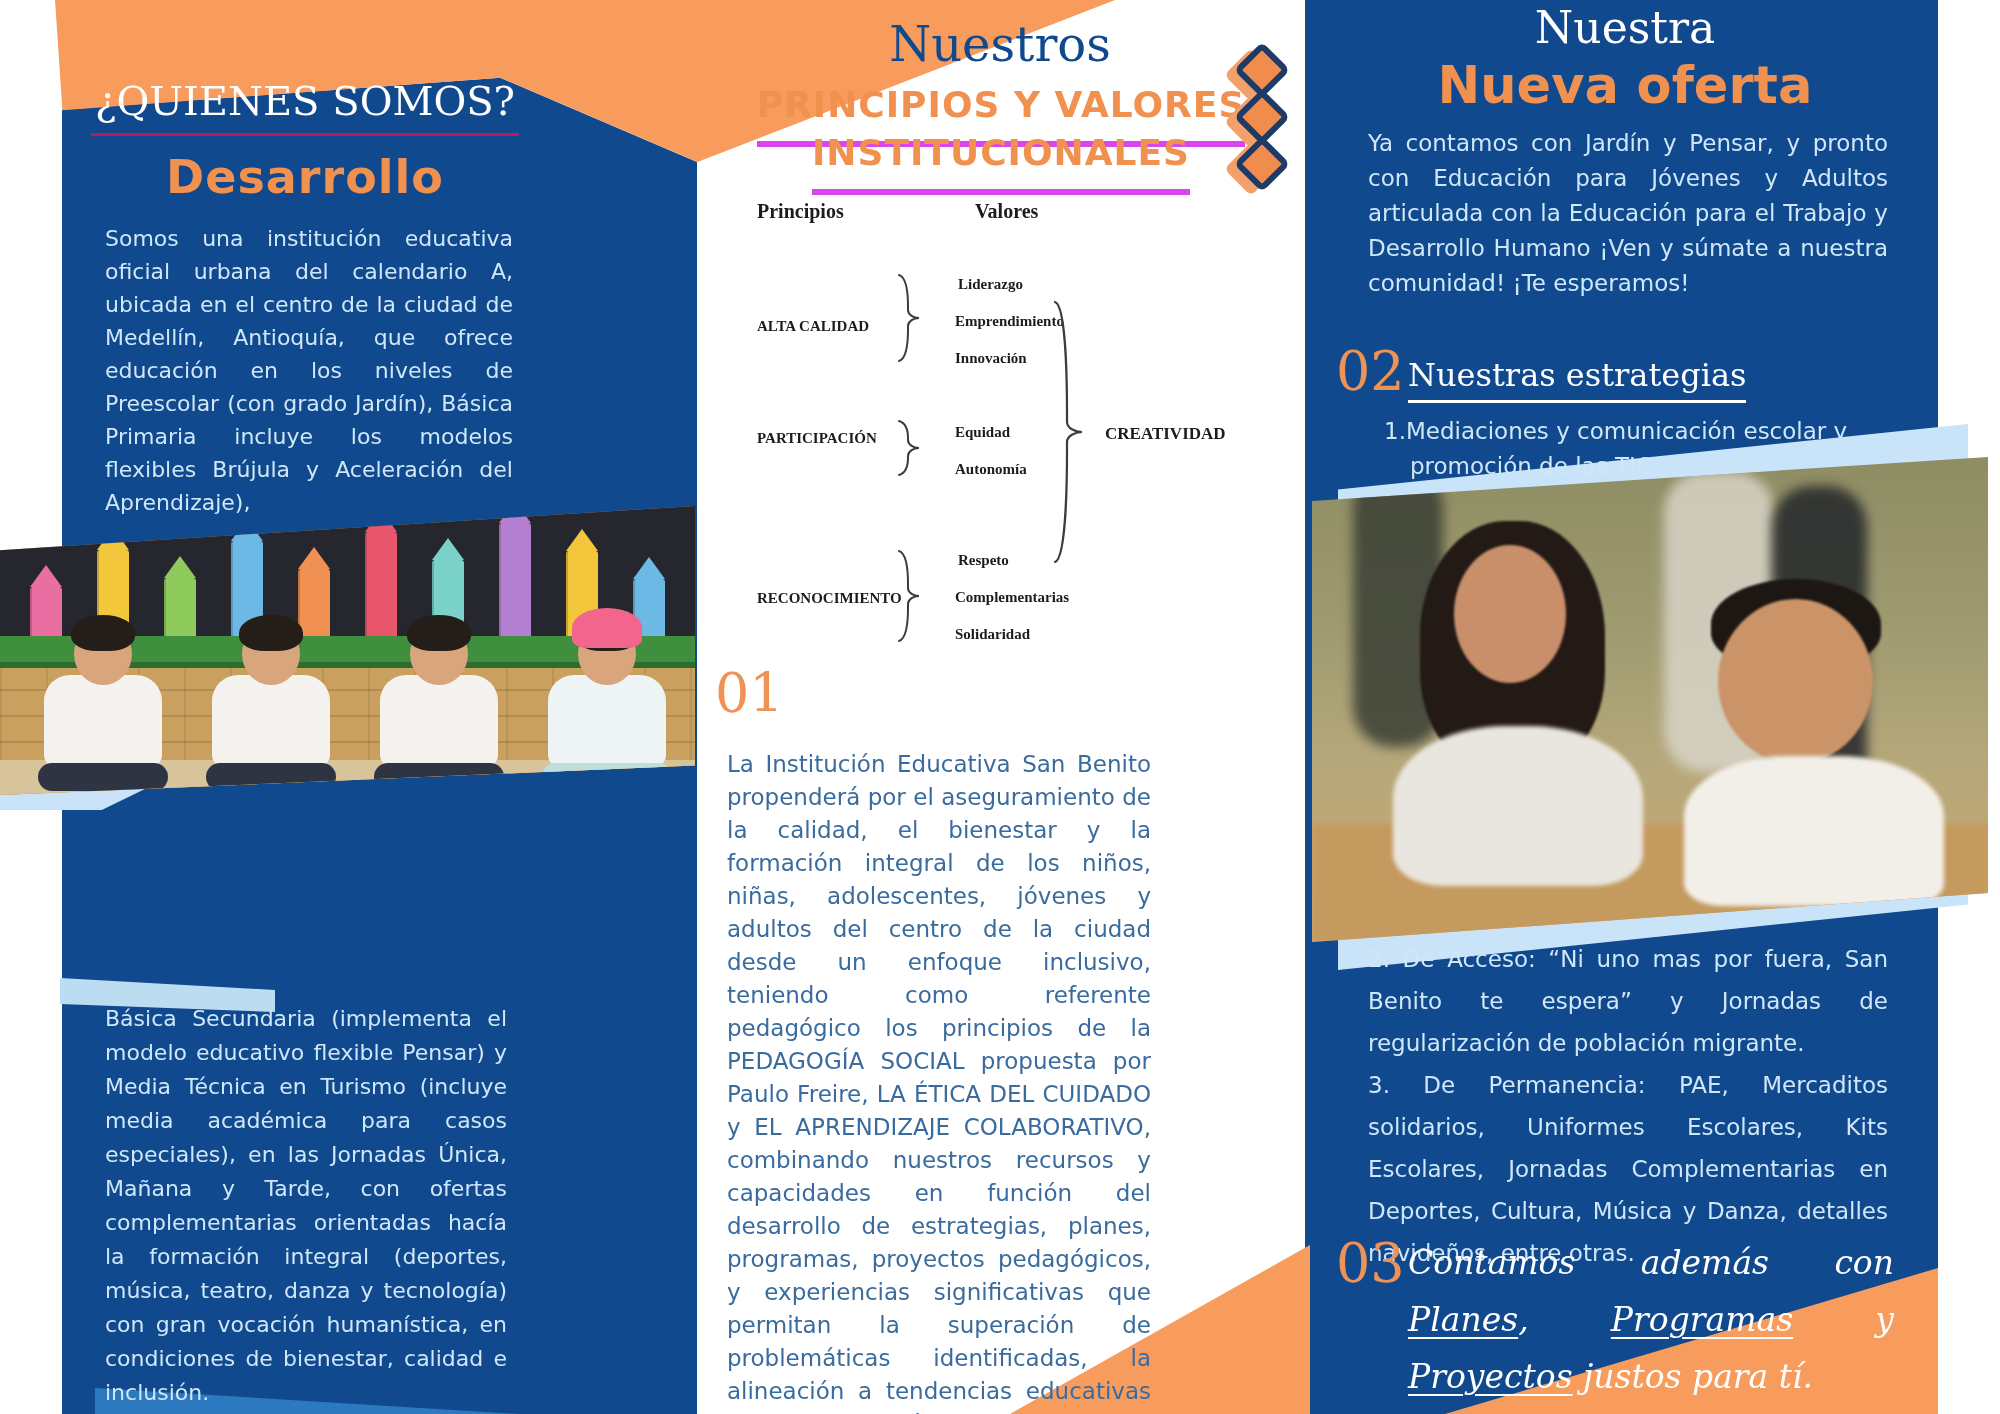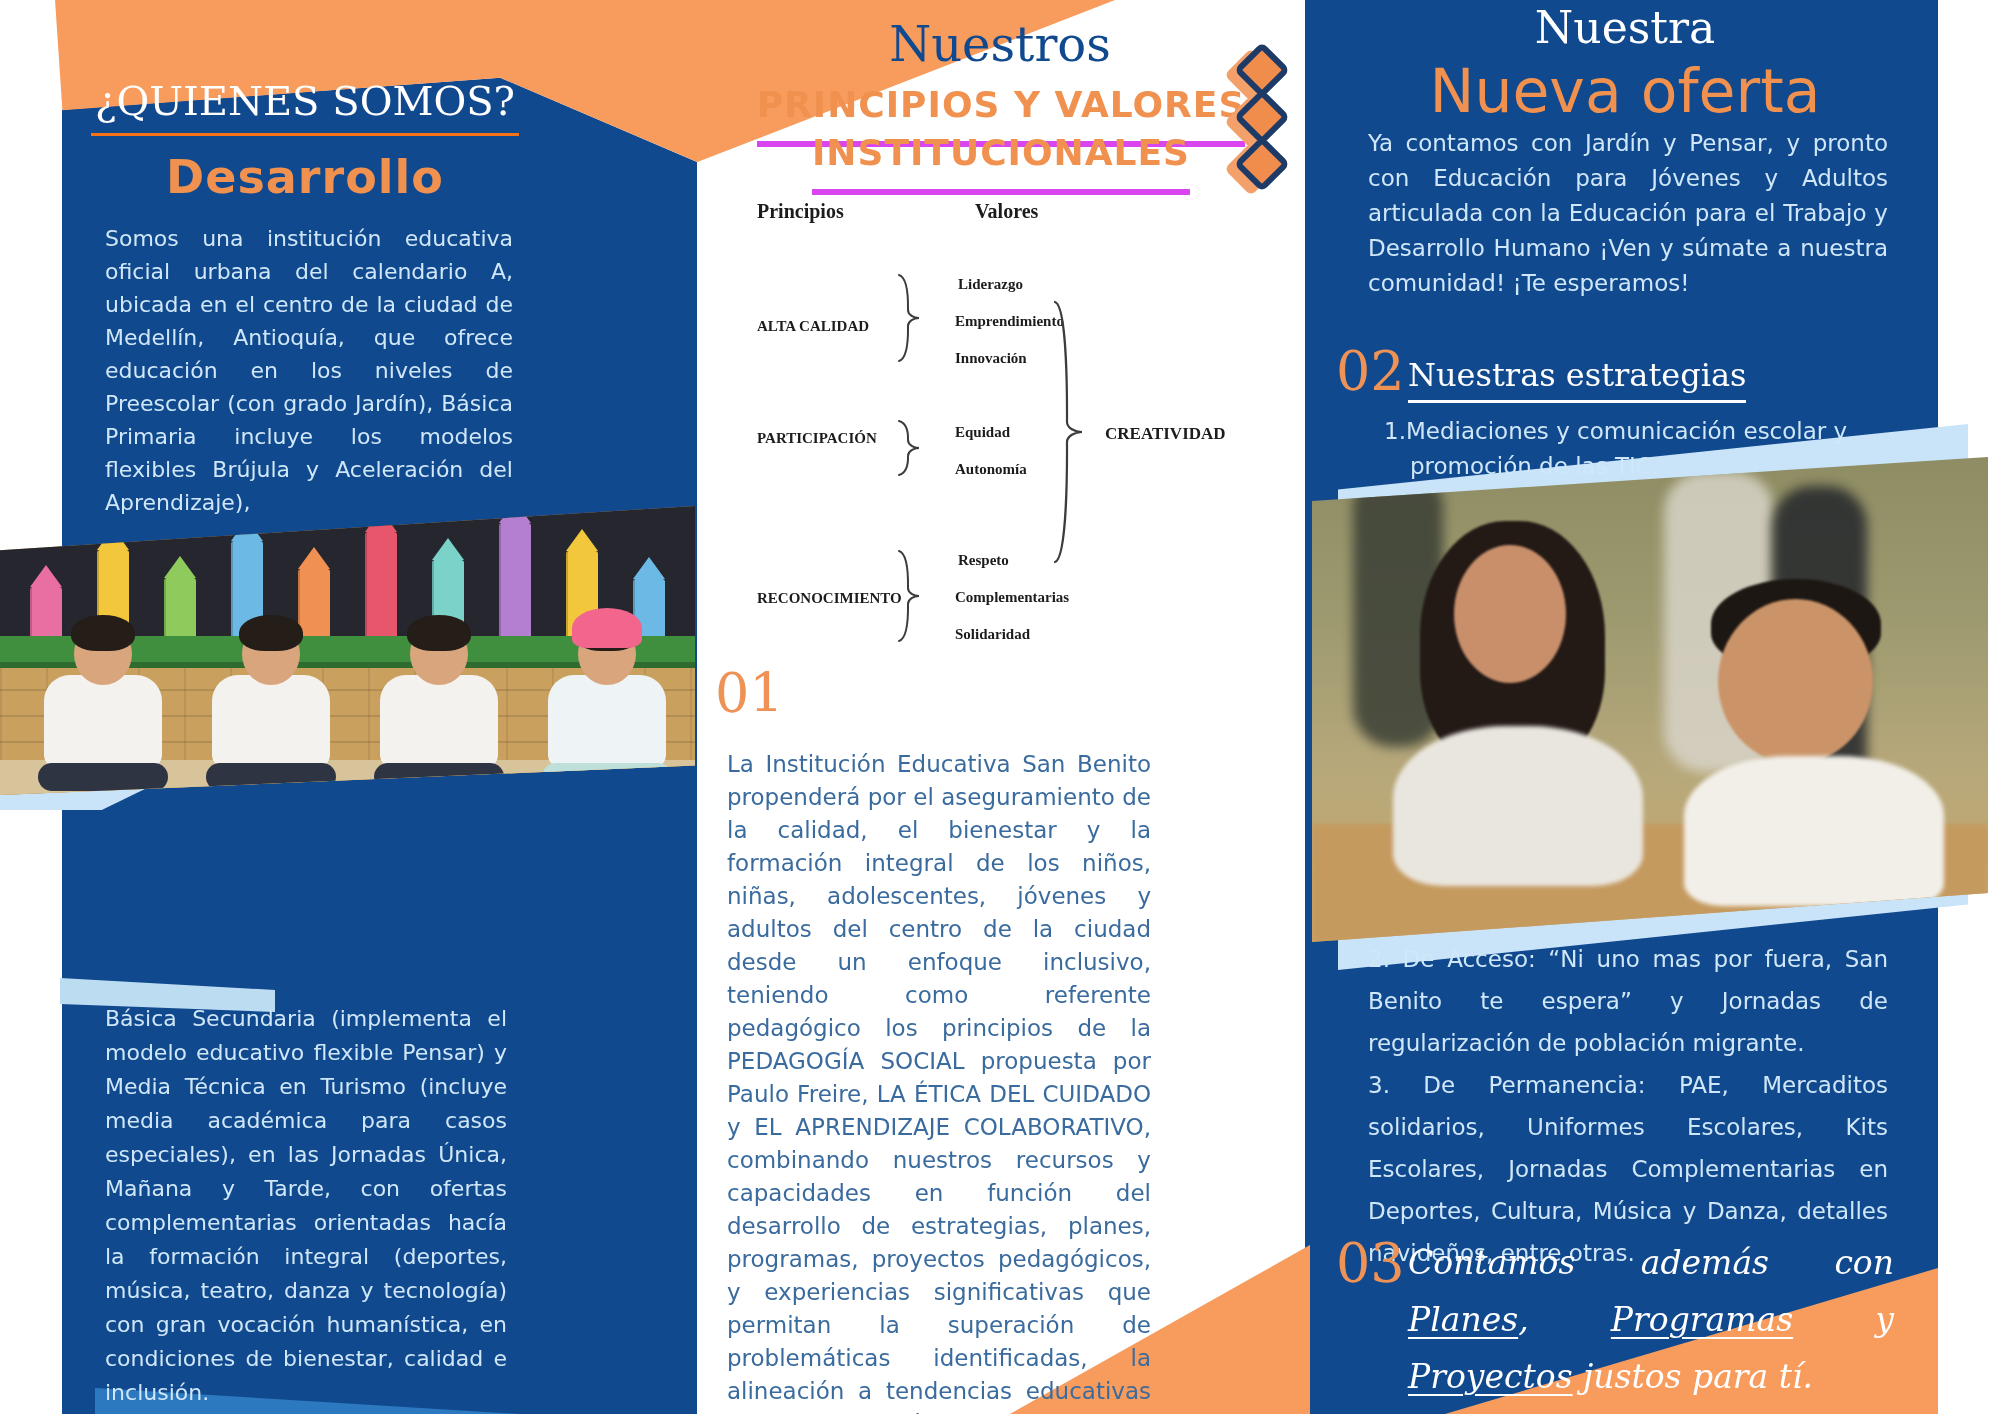--- a/index.html
+++ b/index.html
@@ -20,21 +20,21 @@
     clip-path:polygon(0 0,100% 30%,55% 100%,0 100%);}
   .left-light-wedge{left:60px;top:972px;width:215px;height:40px;background:#bcdcf2;z-index:2;
     clip-path:polygon(0 15%,100% 45%,100% 100%,0 80%);}
   .left-bottom-tri{left:95px;top:1388px;width:425px;height:26px;background:#2c79c0;z-index:2;
     clip-path:polygon(0 0,100% 100%,0 100%);}
   .right-band-light{left:1338px;top:424px;width:630px;height:546px;background:#c9e4f8;z-index:2;
     clip-path:polygon(0 12%,100% 0,100% 88%,0 100%);}
   
   .serif{font-family:"DejaVu Serif",serif;}
   .l-title{left:85px;top:78px;width:440px;text-align:center;color:#fff;font-size:40px;z-index:5;}
-  .l-title span{border-bottom:3px solid #f97316;padding:0 4px 9px;}
+  .l-title span{border-bottom:3px solid #be185d;padding:0 4px 9px;}
   .l-sub{left:85px;top:150px;width:440px;text-align:center;color:#f0914f;font-size:46px;
          font-weight:bold;letter-spacing:1px;z-index:5;}
   .l-intro{left:105px;top:222px;width:408px;color:#cfe7f8;font-size:22px;line-height:33px;
            text-align:justify;z-index:5;}
   .l-body2{left:105px;top:1002px;width:402px;color:#cfe7f8;font-size:22px;line-height:34px;
            text-align:justify;z-index:5;}
   .m-title{left:740px;top:16px;width:520px;text-align:center;color:#11498e;font-size:48px;z-index:5;}
   .m-sub{left:697px;width:608px;text-align:center;z-index:5;}
   .m-sub span{display:inline-block;color:#f0914f;font-weight:bold;font-size:36px;letter-spacing:1px;
               border-bottom:6px solid #d946ef;padding-bottom:16px;}
@@ -42,22 +42,22 @@
   .dg{z-index:5;color:#1c1c1c;font-weight:bold;font-family:Liberation Serif, serif;}
   .dg-head{font-size:20px;}
   .dg-item{font-size:15px;}
   .dg-result{font-size:17px;}
   .brace{z-index:5;}
   .sec-num{font-family:"DejaVu Serif",serif;color:#ee9256;font-size:54px;z-index:5;}
   .s1-title{left:795px;top:678px;color:#11498e;font-size:38px;z-index:5;letter-spacing:0.5px;}
   .s1-body{left:727px;top:748px;width:424px;color:#3a6b9e;font-size:23px;line-height:33px;
            text-align:justify;z-index:5;}
   .r-title1{left:1355px;top:2px;width:540px;text-align:center;color:#fff;font-size:44px;z-index:5;}
-  .r-title2{left:1355px;top:56px;width:540px;text-align:center;color:#f0914f;font-size:60px;
-            font-weight:normal;z-index:5;}
+  .r-title2{left:1355px;top:56px;width:540px;text-align:center;color:#f0914f;font-size:51px;
+            font-weight:bold;z-index:5;}
   .r-intro{left:1368px;top:126px;width:520px;color:#cfe7f8;font-size:23px;line-height:35px;
            text-align:justify;z-index:5;}
   .s2-title{left:1408px;top:356px;color:#fff;font-size:32px;z-index:5;}
   .s2-title span{border-bottom:3px solid #fff;padding-bottom:6px;}
   .s2-item{left:1384px;top:414px;width:490px;color:#cfe7f8;font-size:23px;line-height:35px;
            text-indent:-26px;padding-left:26px;z-index:5;}
   .r-body23{left:1368px;top:938px;width:520px;color:#cfe7f8;font-size:23px;line-height:42px;
             text-align:justify;z-index:5;}
   .s3-text{left:1408px;top:1234px;width:486px;color:#fff;font-size:33px;line-height:57px;
            text-align:justify;z-index:5;font-style:italic;}

